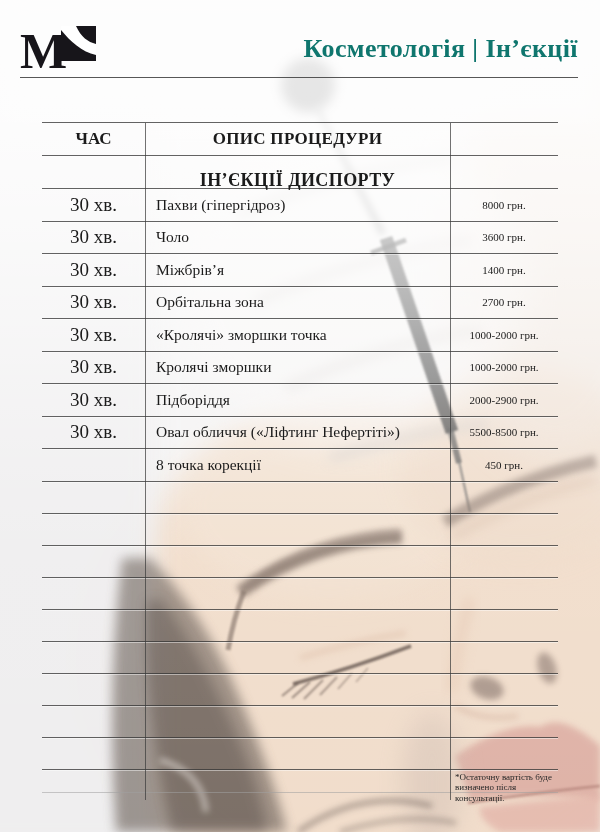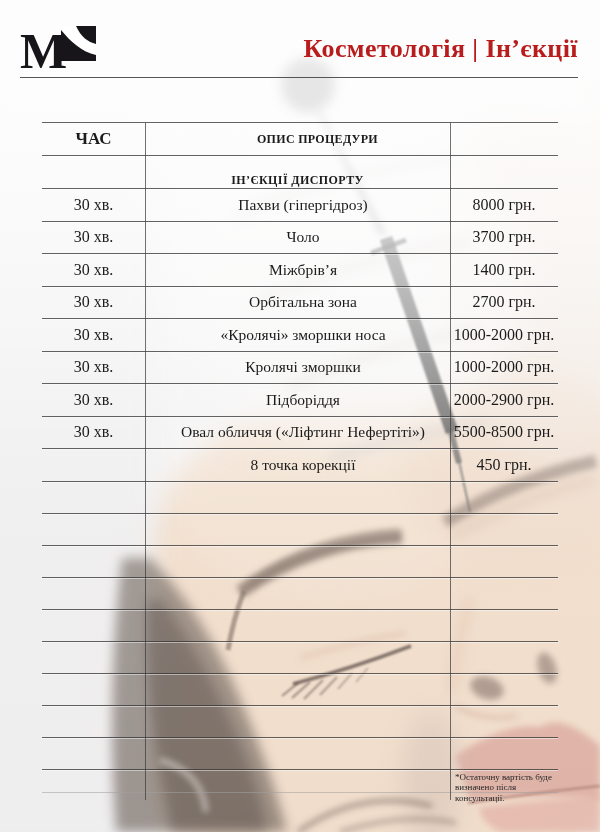--- a/index.html
+++ b/index.html
@@ -22,47 +22,47 @@
       rgba(255,255,255,0.36) 48%,
       rgba(255,255,255,0.20) 58%,
       rgba(255,255,255,0.11) 68%,
       rgba(255,255,255,0.06) 100%);
   }
   .header{position:absolute;left:0;top:0;width:600px;height:80px;z-index:2;}
   .logo{position:absolute;left:20px;top:24px;width:82px;height:50px;}
   .page-title{
     position:absolute;right:22px;top:34px;
     font-size:26px;font-weight:700;letter-spacing:.4px;
-    color:#b91c1c;white-space:nowrap;
+    color:#0f766e;white-space:nowrap;
   }
   .header-divider{
     position:absolute;left:20px;top:77px;width:558px;height:1px;
     background:rgba(58,58,58,.85);
   }
   .price-table{
     position:absolute;left:42px;top:122px;width:516px;height:677px;z-index:2;
     border-top:1px solid rgba(60,60,60,.8);
   }
   .vline{position:absolute;top:0;bottom:0;width:1px;background:rgba(60,60,60,.72);z-index:3;}
   .vline.v1{left:103px;}
   .vline.v2{left:408px;}
   .trow{
     display:flex;align-items:center;
     border-bottom:1px solid rgba(55,55,55,.78);
     box-shadow:0 1px 0 rgba(255,255,255,.45);
     box-sizing:border-box;
   }
-  .trow .c1{width:103px;text-align:center;font-size:16px;}
-  .trow .c2{width:305px;box-sizing:border-box;padding-left:11px;text-align:center;font-size:15.5px;}
-  .trow .c3{width:108px;text-align:center;font-size:16px;}
-  .trow.head{height:33px;font-weight:700;gap:20px;}
+  .trow .c1{width:103px;text-align:center;font-size:19px;}
+  .trow .c2{width:305px;box-sizing:border-box;padding-left:11px;text-align:left;font-size:15.5px;}
+  .trow .c3{width:108px;text-align:center;font-size:11px;}
+  .trow.head{height:33px;font-weight:700;}
   .trow.head .c1,.trow.head .c3{font-size:17px;}
-  .trow.head .c2{font-size:12px;text-align:center;padding-left:0;letter-spacing:.3px;}
+  .trow.head .c2{font-size:17px;text-align:center;padding-left:0;letter-spacing:.3px;}
   .trow.section{height:33px;font-weight:700;}
-  .trow.section .c2{text-align:center;padding-left:0;font-size:12px;letter-spacing:.4px;margin-top:16px;}
+  .trow.section .c2{text-align:center;padding-left:0;font-size:18px;letter-spacing:.4px;margin-top:16px;}
   .trow.data{height:32.5px;}
   .trow.empty{height:32px;}
   .trow.footnote-row{
     height:23px;align-items:flex-start;
     border-bottom:1px solid rgba(160,160,160,.55);
     box-shadow:none;
   }
   .footnote-text{
     width:108px;box-sizing:border-box;padding:2px 2px 0 5px;
     font-size:9px;line-height:1.22;text-align:left;color:#262626;
@@ -178,35 +178,35 @@
 
     <div id="table-body">
         <div class="trow data">
           <div class="c1">30 хв.</div>
           <div class="c2">Пахви (гіпергідроз)</div>
           <div class="c3">8000 грн.</div>
         </div>
         <div class="trow data">
           <div class="c1">30 хв.</div>
           <div class="c2">Чоло</div>
-          <div class="c3">3700 грн.</div>
+          <div class="c3">3600 грн.</div>
         </div>
         <div class="trow data">
           <div class="c1">30 хв.</div>
           <div class="c2">Міжбрів’я</div>
           <div class="c3">1400 грн.</div>
         </div>
         <div class="trow data">
           <div class="c1">30 хв.</div>
           <div class="c2">Орбітальна зона</div>
           <div class="c3">2700 грн.</div>
         </div>
         <div class="trow data">
           <div class="c1">30 хв.</div>
-          <div class="c2">«Кролячі» зморшки носа</div>
+          <div class="c2">«Кролячі» зморшки точка</div>
           <div class="c3">1000-2000 грн.</div>
         </div>
         <div class="trow data">
           <div class="c1">30 хв.</div>
           <div class="c2">Кролячі зморшки</div>
           <div class="c3">1000-2000 грн.</div>
         </div>
         <div class="trow data">
           <div class="c1">30 хв.</div>
           <div class="c2">Підборіддя</div>

